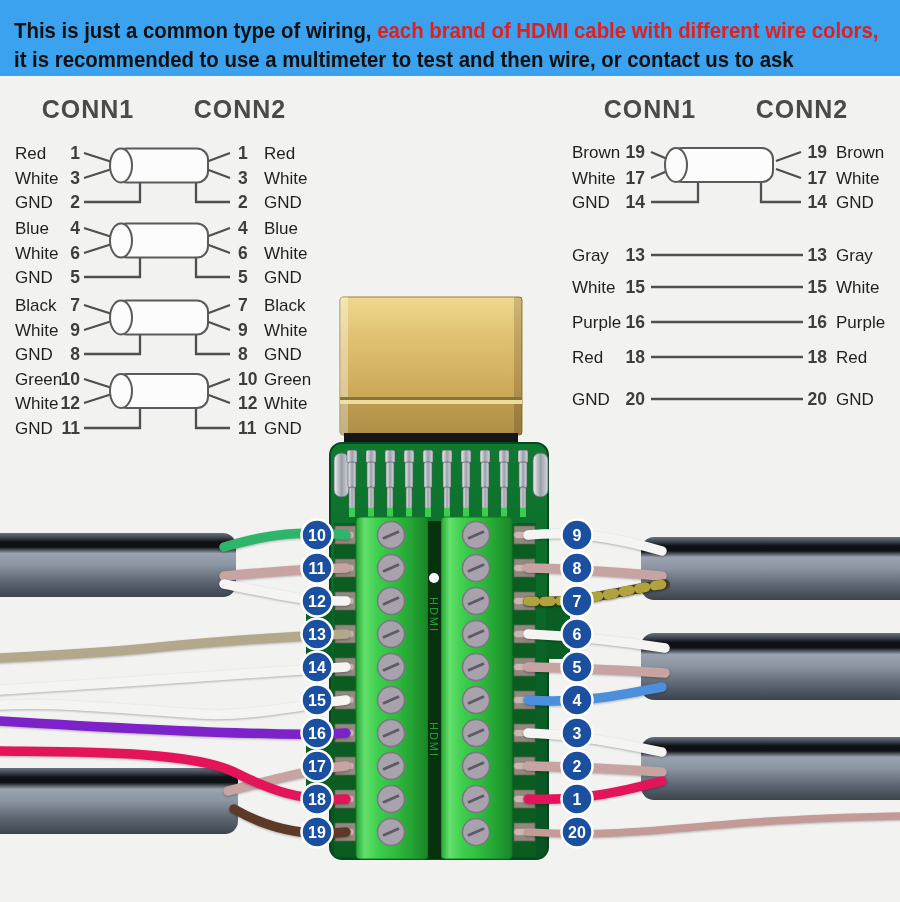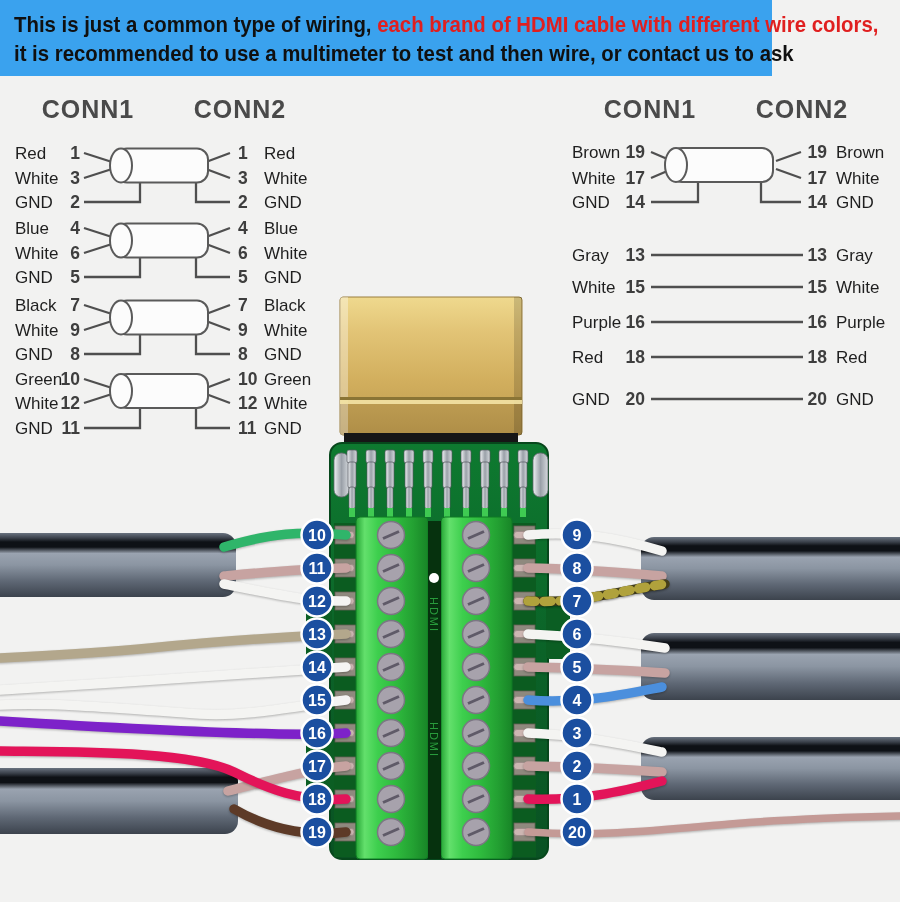--- a/index.html
+++ b/index.html
@@ -1,20 +1,20 @@
 <!DOCTYPE html>
 <html><head>
 <meta charset="utf-8">
 <style>
   html,body{margin:0;padding:0;}
   .stage{position:relative;width:900px;height:902px;background:#f2f2f1;overflow:hidden;
          font-family:"Liberation Sans",sans-serif;}
   
-  .banner{position:absolute;left:0;top:0;width:772px;height:76px;background:#3aa2ee;
-          color:#101010;font-weight:bold;font-size:22.5px;line-height:29px;padding-top:10px;box-sizing:border-box;}
+  .banner{position:absolute;left:0;top:0;width:900px;height:76px;background:#3aa2ee;
+          color:#101010;font-weight:bold;font-size:22.5px;line-height:29px;padding-top:16px;box-sizing:border-box;}
   .banner .bl{white-space:nowrap;transform:scaleX(0.905);transform-origin:0 50%;margin-left:14px;}
   .banner .red{color:#e01f1f;}
   
   svg text{font-family:"Liberation Sans",sans-serif;}
   .hdr{font-size:25px;font-weight:bold;fill:#4a4a4a;letter-spacing:1px;}
   .lab{font-size:17px;fill:#1f1f1f;}
   .pin{font-size:17.5px;font-weight:bold;fill:#3e3e3e;}
   .wireln{stroke:#4f4f4f;stroke-width:2.3;fill:none;}
   .cylb{fill:#fcfcfc;stroke:#5a5a5a;stroke-width:2;}
   .wire{fill:none;stroke-linecap:round;stroke-width:9.5px;filter:drop-shadow(0 1.5px 1px rgba(0,0,0,0.28));}

